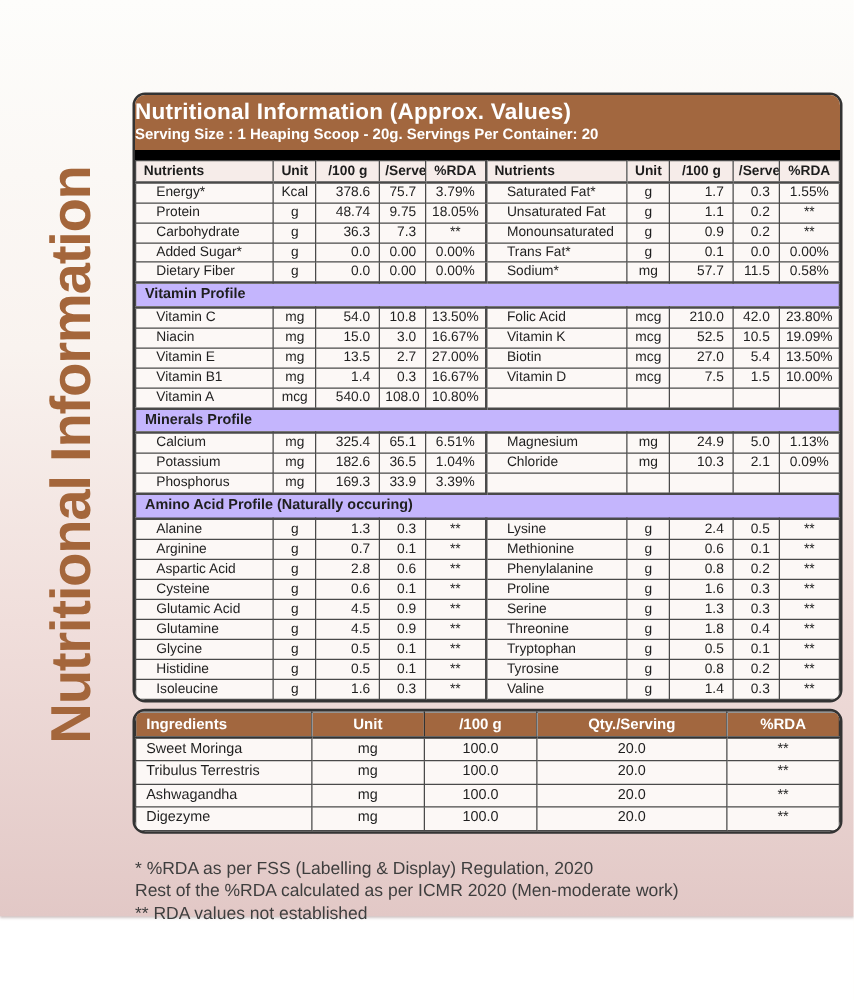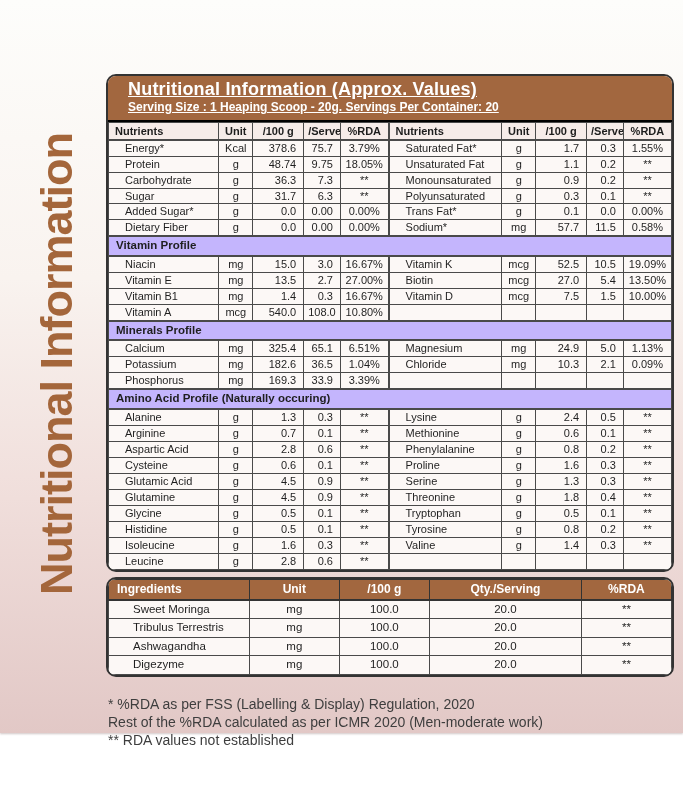--- a/index.html
+++ b/index.html
@@ -19,23 +19,22 @@
     white-space:nowrap;
     font-size:45px; font-weight:bold; letter-spacing:-1px;
     color:#a4663b;
   }
   .content { position:absolute; left:106px; top:74px; width:568px; }
   .panel {
     border:2px solid #333; border-radius:10px; overflow:hidden;
     background:#fcf8f6;
   }
   .panel-head {
-    background:#a2673f; color:#fff; padding:4px 20px 5px;
-    border-bottom:2px solid #000000;
-    text-decoration:underline;
+    background:#a2673f; color:#fff; padding:4px 0 5px;
+    border-bottom:8px solid #000000;
   }
   .panel-title { font-size:18px; font-weight:bold; line-height:1.1; letter-spacing:0.2px; }
   .panel-sub { font-size:12px; font-weight:bold; line-height:1.15; margin-top:1px; }
   table { width:100%; border-collapse:collapse; table-layout:fixed; }
   th, td { border:1px solid #4a4a4a; overflow:hidden; white-space:nowrap; }
   th {
     font-size:11px; padding:2px 4px; background:#f6ece9; color:#1d1d1d;
     border-bottom-width:2px; text-align:center;
   }
   th.c-name { text-align:left; padding-left:6px; }
@@ -50,21 +49,21 @@
     text-align:left; padding:2px 7px;
     border-top-width:2px; border-bottom-width:2px;
   }
   .ing-panel { margin-top:5px; }
   .ing-panel th {
     background:#a2673f; color:#fff; font-size:12px; padding:2.5px 4px;
     border-color:#333; border-bottom-width:2px;margin-top:18px;
   }
   .ing-panel th.c-name { text-align:left; padding-left:8px; }
   .ing-panel td { font-size:11.5px; padding:2px 4px; }
-  .ing-panel td.c-name { padding-left:24px;margin-top:26px; }
+  .ing-panel td.c-name { padding-left:8px;margin-top:26px; }
   .footnotes {
     margin-top:18px; padding-left:2px;
     font-size:14px; line-height:1.3; color:#3e3e3e;
   }
 </style>
 </head>
 <body>
 
 <div class="photo">
   <div class="vtitle">Nutritional Information</div>
@@ -134,32 +133,20 @@
               <td class="c-num">36.3</td>
               <td class="c-num">7.3</td>
               <td class="c-rda">**</td>
               <td class="c-name c-split">Monounsaturated</td>
               <td class="c-unit">g</td>
               <td class="c-num">0.9</td>
               <td class="c-num">0.2</td>
               <td class="c-rda">**</td>
             </tr>
             <tr>
-              <td class="c-name">Sugar</td>
-              <td class="c-unit">g</td>
-              <td class="c-num">31.7</td>
-              <td class="c-num">6.3</td>
-              <td class="c-rda">**</td>
-              <td class="c-name c-split">Polyunsaturated</td>
-              <td class="c-unit">g</td>
-              <td class="c-num">0.3</td>
-              <td class="c-num">0.1</td>
-              <td class="c-rda">**</td>
-            </tr>
-            <tr>
               <td class="c-name">Added Sugar*</td>
               <td class="c-unit">g</td>
               <td class="c-num">0.0</td>
               <td class="c-num">0.00</td>
               <td class="c-rda">0.00%</td>
               <td class="c-name c-split">Trans Fat*</td>
               <td class="c-unit">g</td>
               <td class="c-num">0.1</td>
               <td class="c-num">0.0</td>
               <td class="c-rda">0.00%</td>
@@ -171,20 +158,32 @@
               <td class="c-num">0.00</td>
               <td class="c-rda">0.00%</td>
               <td class="c-name c-split">Sodium*</td>
               <td class="c-unit">mg</td>
               <td class="c-num">57.7</td>
               <td class="c-num">11.5</td>
               <td class="c-rda">0.58%</td>
             </tr>
             <tr class="section-row">
               <td colspan="10">Vitamin Profile</td>
+            </tr>
+            <tr>
+              <td class="c-name">Vitamin C</td>
+              <td class="c-unit">mg</td>
+              <td class="c-num">54.0</td>
+              <td class="c-num">10.8</td>
+              <td class="c-rda">13.50%</td>
+              <td class="c-name c-split">Folic Acid</td>
+              <td class="c-unit">mcg</td>
+              <td class="c-num">210.0</td>
+              <td class="c-num">42.0</td>
+              <td class="c-rda">23.80%</td>
             </tr>
             <tr>
               <td class="c-name">Niacin</td>
               <td class="c-unit">mg</td>
               <td class="c-num">15.0</td>
               <td class="c-num">3.0</td>
               <td class="c-rda">16.67%</td>
               <td class="c-name c-split">Vitamin K</td>
               <td class="c-unit">mcg</td>
               <td class="c-num">52.5</td>
@@ -369,32 +368,20 @@
               <td class="c-name">Isoleucine</td>
               <td class="c-unit">g</td>
               <td class="c-num">1.6</td>
               <td class="c-num">0.3</td>
               <td class="c-rda">**</td>
               <td class="c-name c-split">Valine</td>
               <td class="c-unit">g</td>
               <td class="c-num">1.4</td>
               <td class="c-num">0.3</td>
               <td class="c-rda">**</td>
-            </tr>
-            <tr>
-              <td class="c-name">Leucine</td>
-              <td class="c-unit">g</td>
-              <td class="c-num">2.8</td>
-              <td class="c-num">0.6</td>
-              <td class="c-rda">**</td>
-              <td class="c-name c-split"></td>
-              <td class="c-unit"></td>
-              <td class="c-num"></td>
-              <td class="c-num"></td>
-              <td class="c-rda"></td>
             </tr>
           </tbody>
       </table>
     </div>
 
     <div class="panel ing-panel">
       <table>
         <colgroup>
           <col style="width:25%">
             <col style="width:16%">

